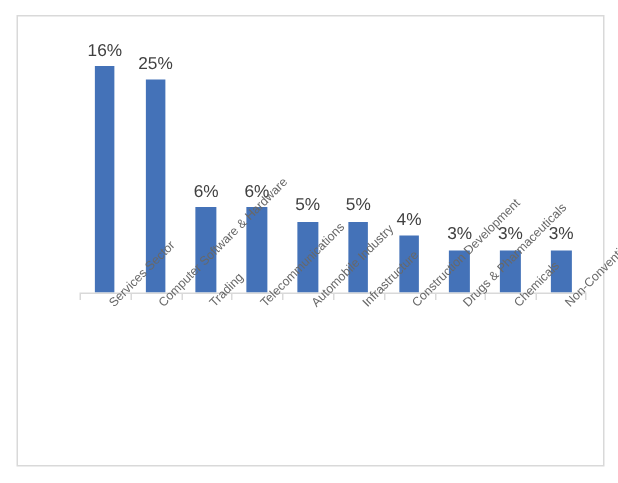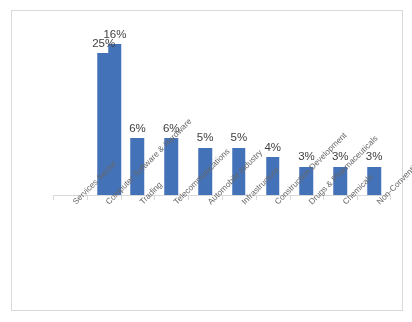--- a/index.html
+++ b/index.html
@@ -103,21 +103,21 @@
     line-height: 1;
   }
 </style>
 </head>
 <body>
 
 <div id="chart-frame">
   <div id="chart-border"></div>
 
   <div id="plot-area">
-      <div class="bar-slot" style="left: 0px; width: 33.8px; margin-left: 45px;">
+      <div class="bar-slot" style="left: 0px; width: 33.8px;">
         <div class="bar" title="Services Sector: 16%" style="height: 151px; background: rgb(68, 114, 184);"></div>
         <div class="bar-label" style="bottom: 155px; color: rgb(64, 64, 64);">16%</div>
       </div>
       <div class="bar-slot" style="left: 33.8px; width: 33.8px;">
         <div class="bar" title="Computer Software &amp; Hardware: 15%" style="height: 141.562px; background: rgb(68, 114, 184);"></div>
         <div class="bar-label" style="bottom: 145.562px; color: rgb(64, 64, 64);">25%</div>
       </div>
       <div class="bar-slot" style="left: 67.6px; width: 33.8px;">
         <div class="bar" title="Trading: 6%" style="height: 56.625px; background: rgb(68, 114, 184);"></div>
         <div class="bar-label" style="bottom: 60.625px; color: rgb(64, 64, 64);">6%</div>

